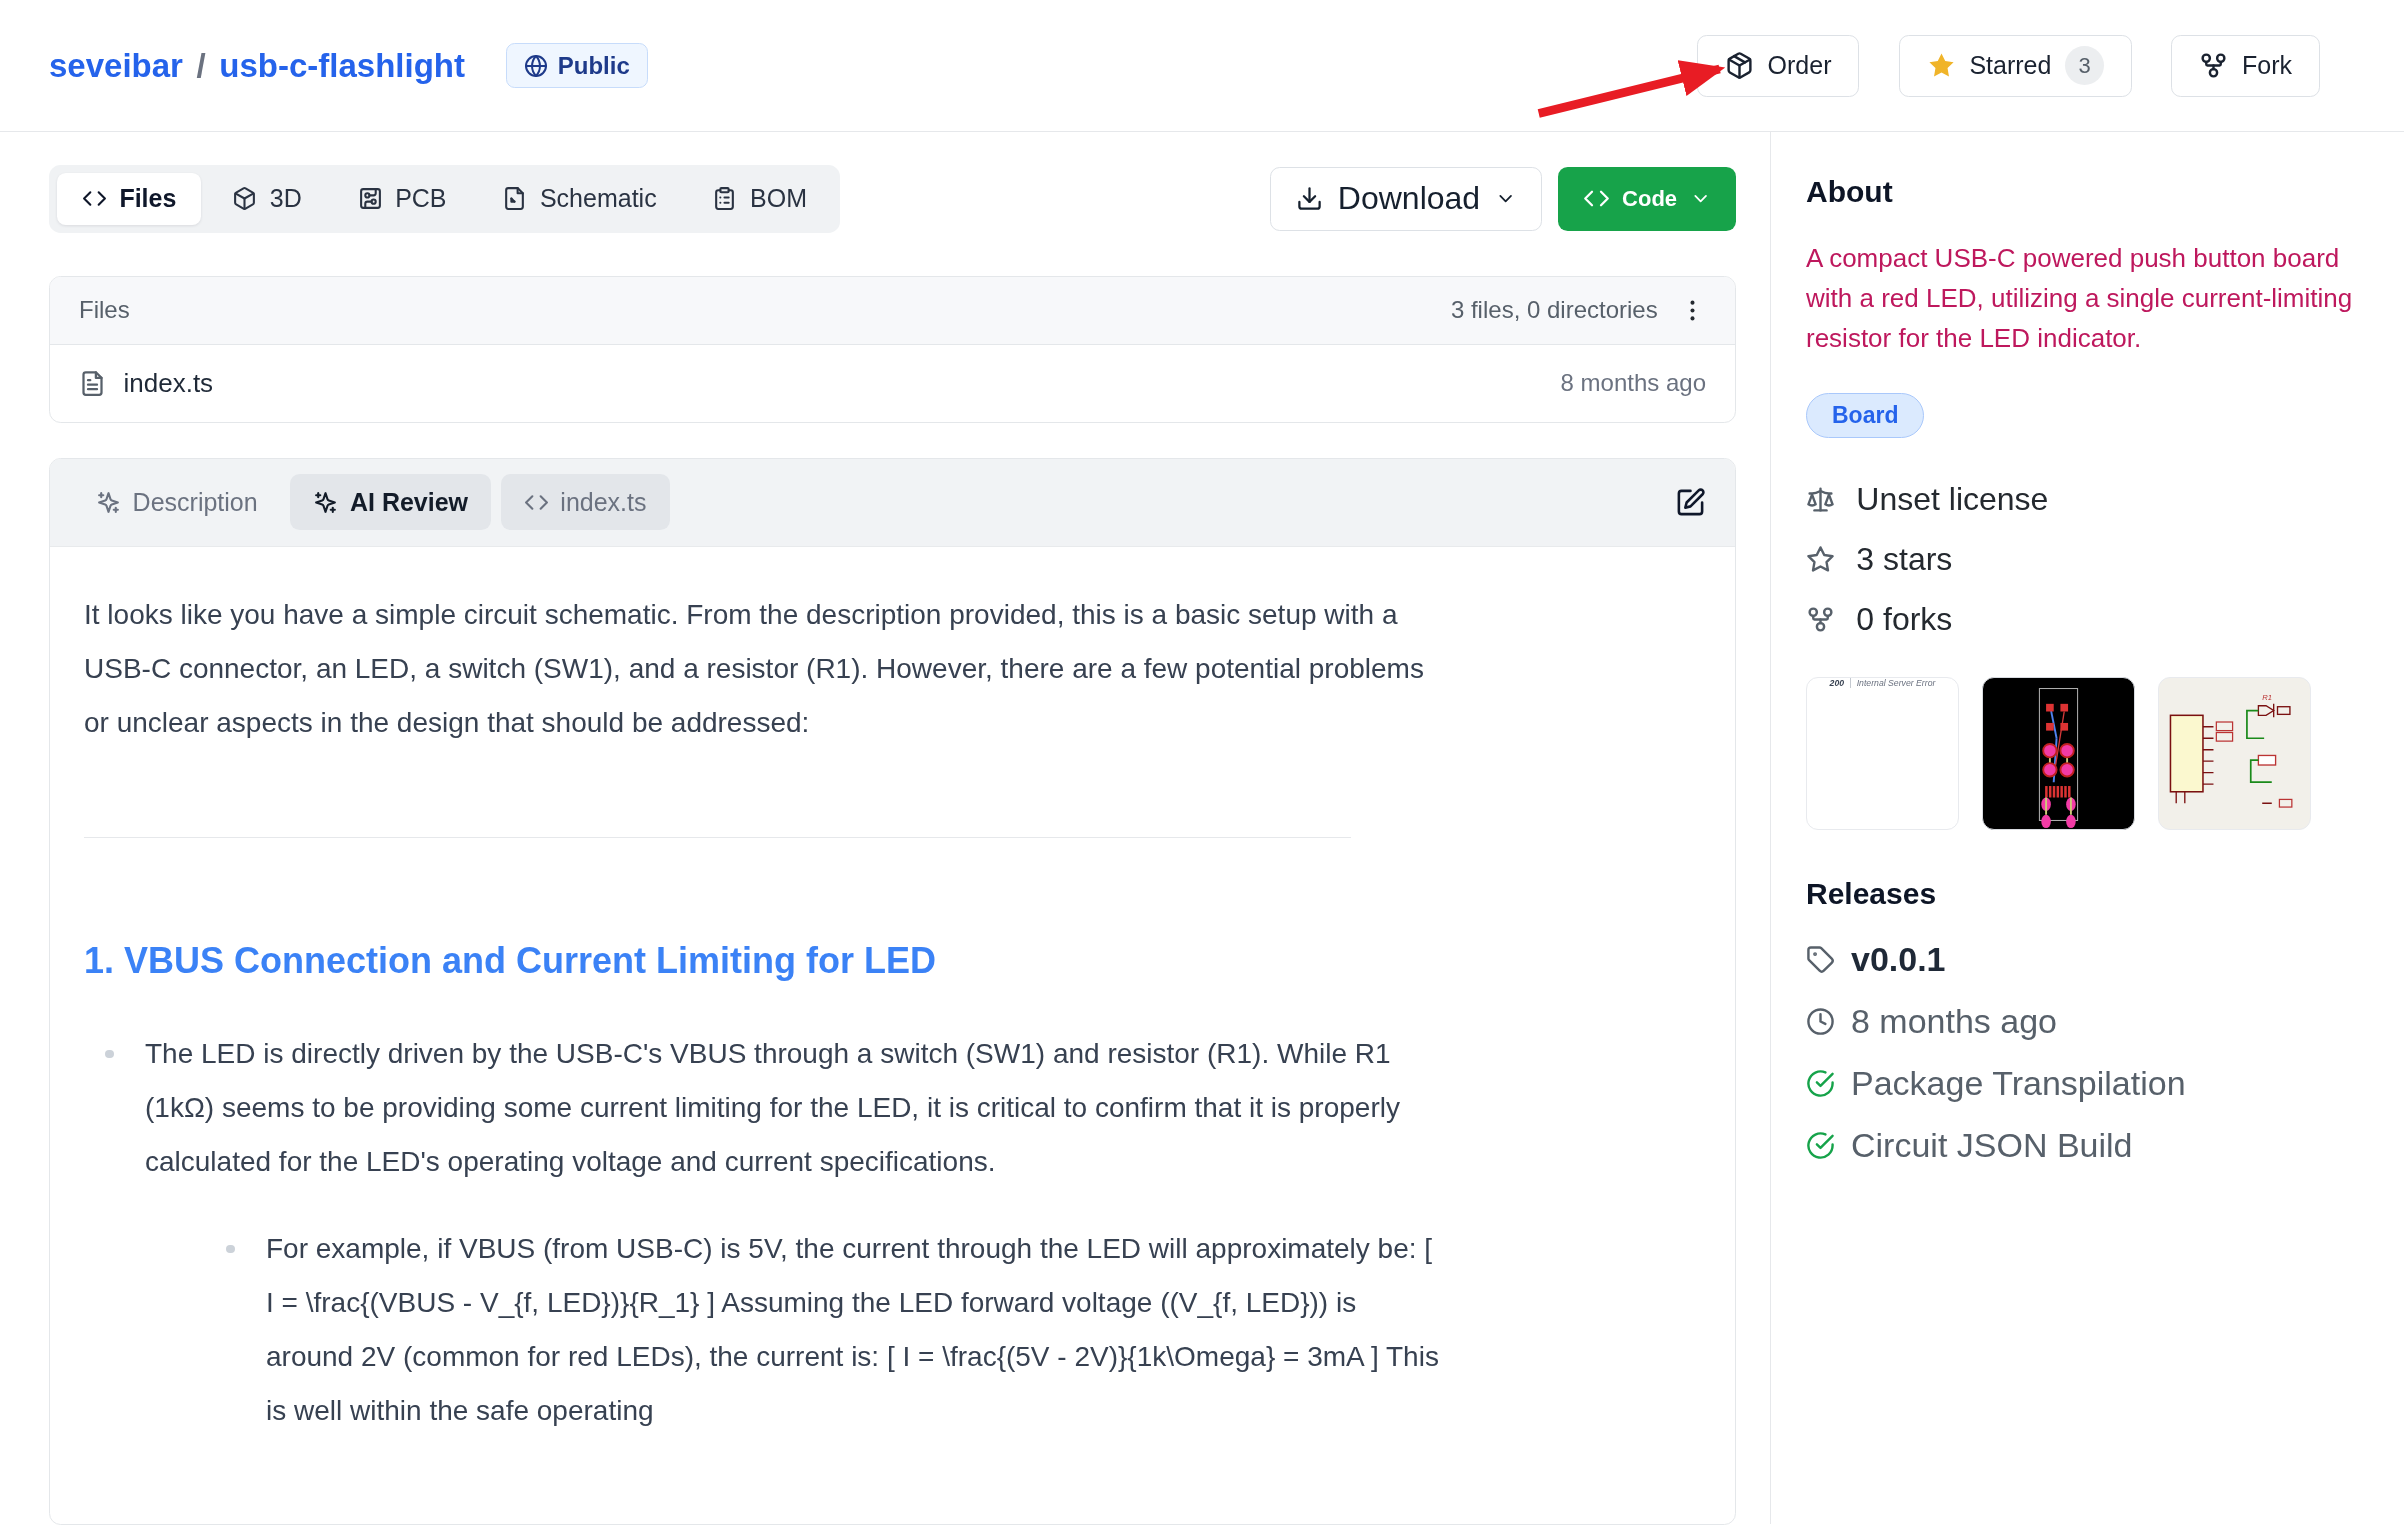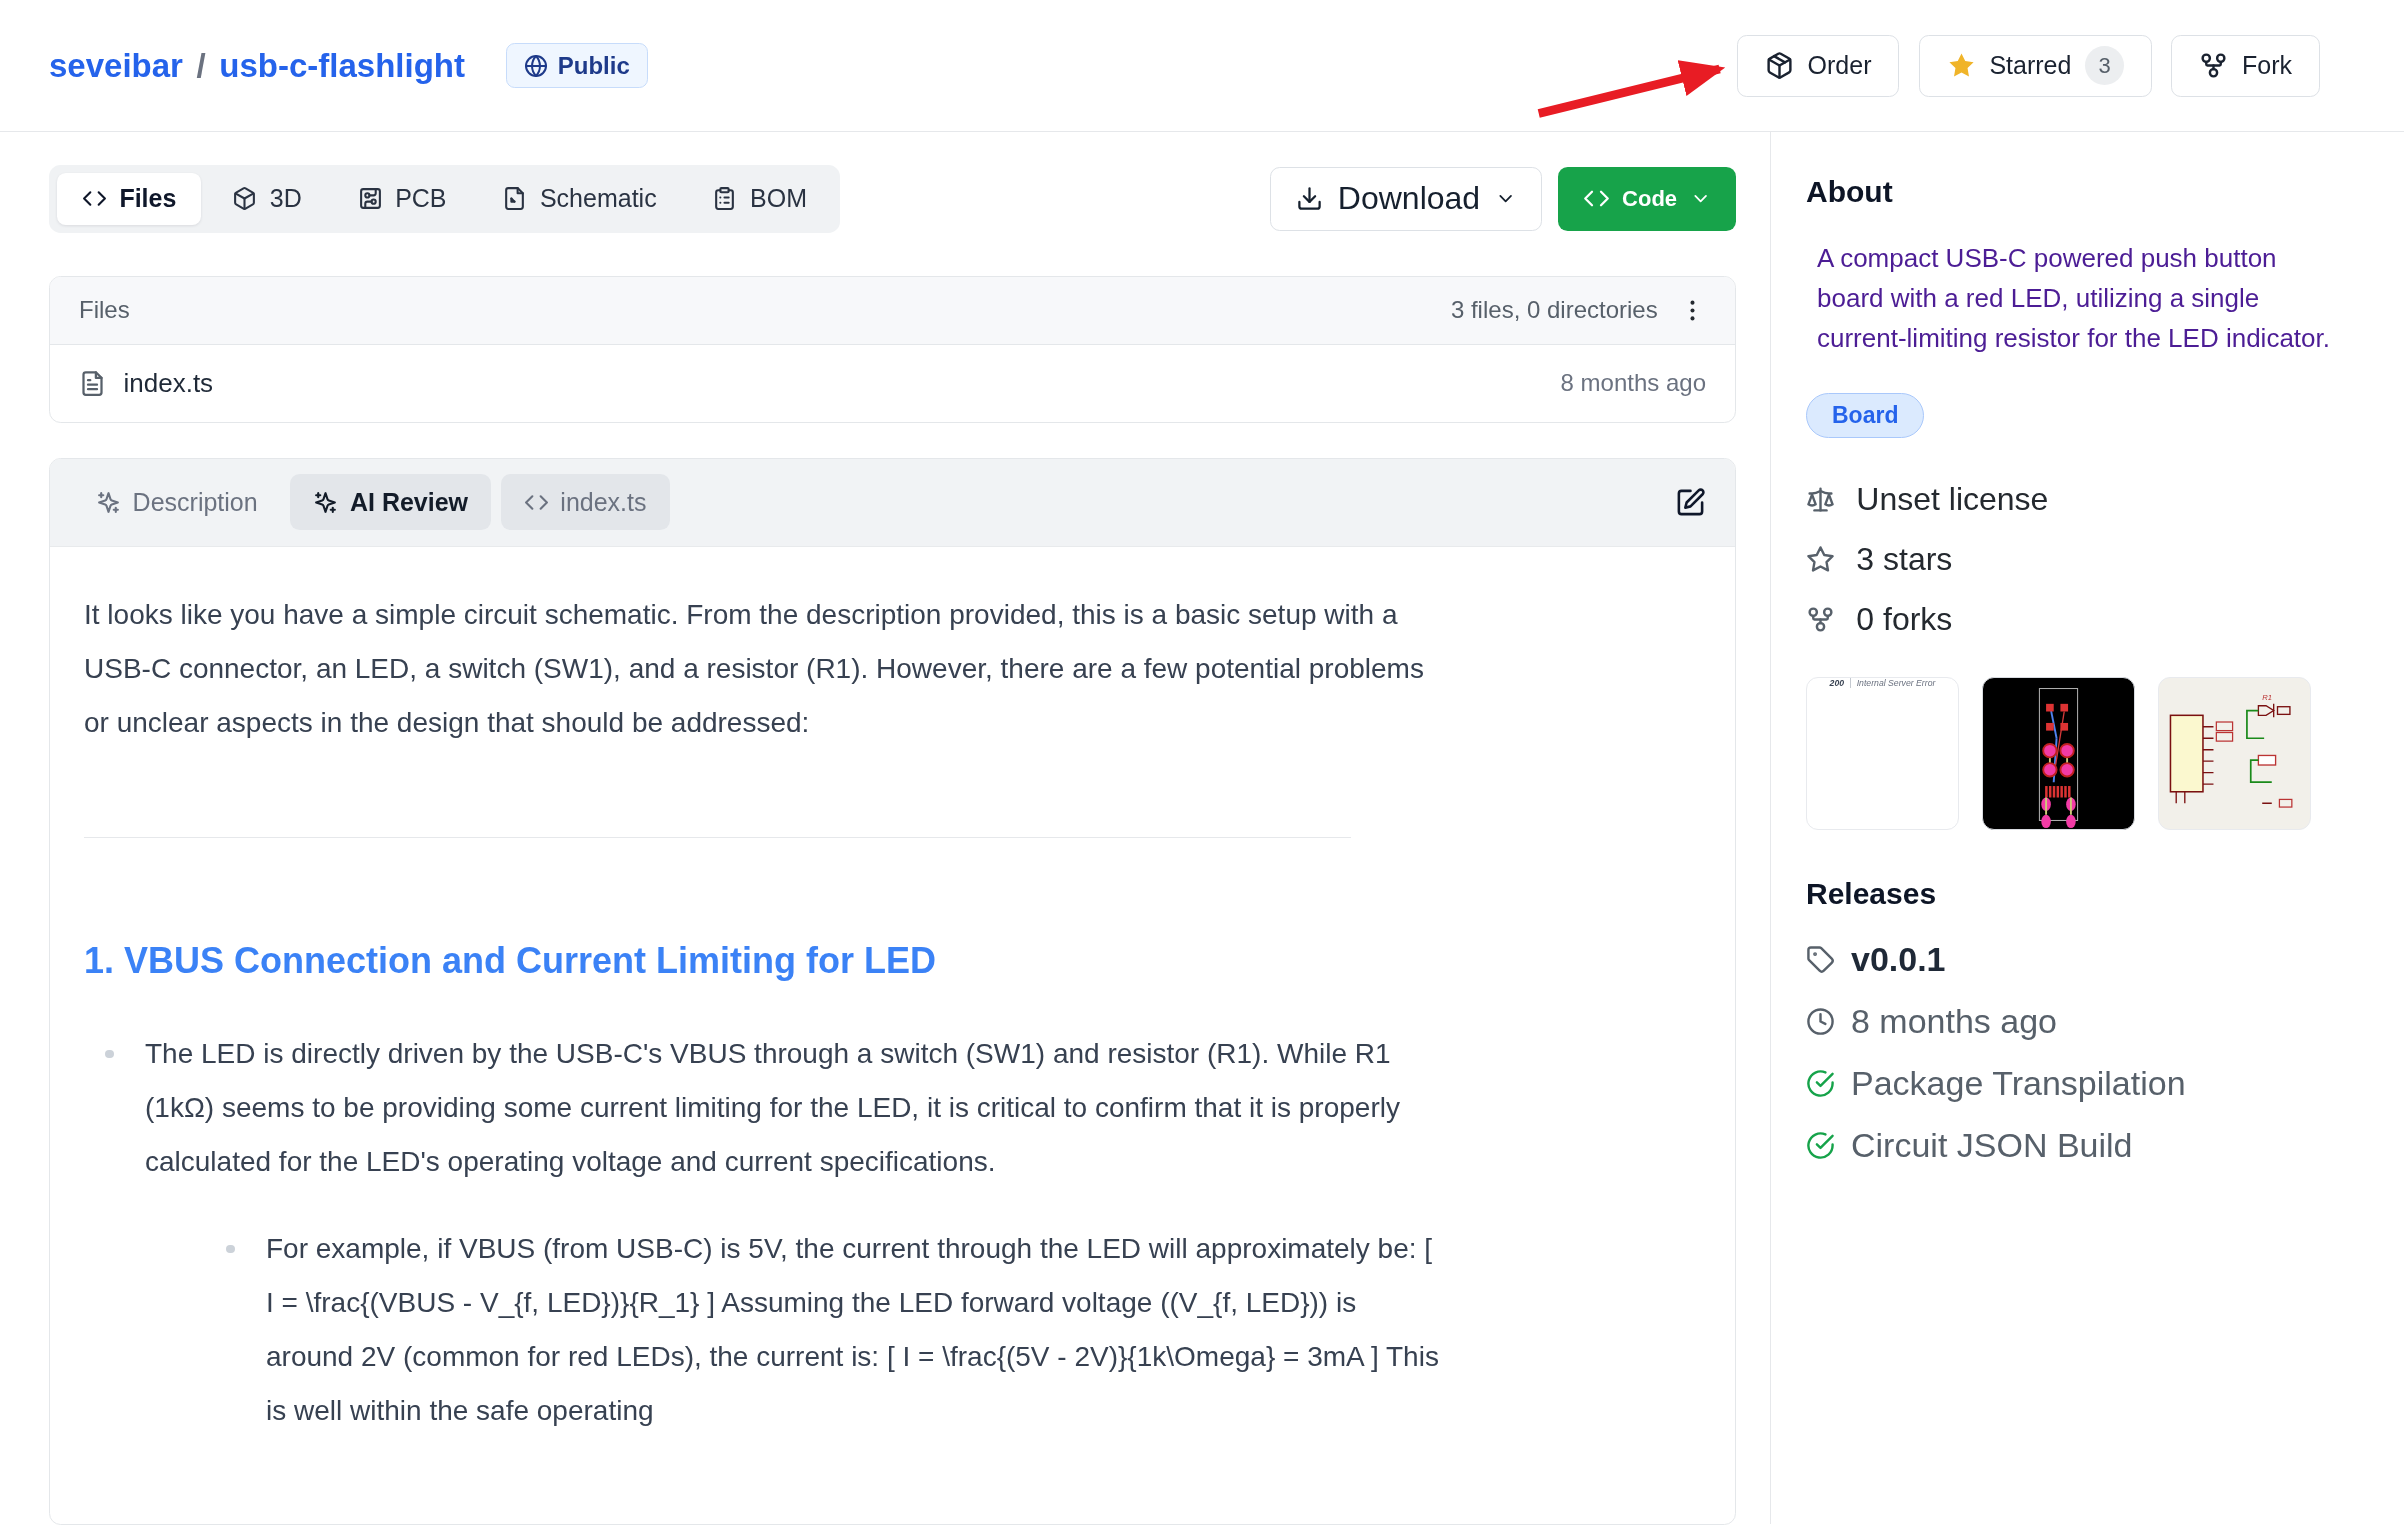--- a/index.html
+++ b/index.html
@@ -17,21 +17,21 @@
   .repo-title { display:flex; align-items:center; gap:13.6px; font-size:33px; font-weight:700; }
   .repo-link { color:#2563eb; cursor:pointer; }
   .repo-sep { color:#6b7280; font-weight:600; }
   .public-badge { margin-left:27px; display:inline-flex; align-items:center; gap:9.7px;
     background:#eff6ff; border:1.9px solid #c7dcfb; border-radius:8.7px; padding:7.8px 17.5px;
     font-size:24px; font-weight:600; color:#1e3a8a; }
   .public-badge .ic { width:24px; height:24px; }
   .topbar-actions { margin-left:auto; display:flex; gap:19.4px; }
   .hbtn { height:62px; display:inline-flex; align-items:center; gap:13.6px; padding:0 27px;
     background:#fff; border:1.9px solid #dde1e6; border-radius:9.7px; font-size:25px; font-weight:500;
-    color:#1a2230; cursor:pointer; font-family:inherit; }
+    color:#1a2230; cursor:pointer; font-family:inherit;margin-left:20px; }
   .star-ic { color:#f0b429; }
   .count-pill { background:#eceef0; border-radius:969px; min-width:39px; height:39px;
     display:inline-flex; align-items:center; justify-content:center; font-size:22px; color:#57606a; padding:0 9.7px; }
   .red-arrow { position:absolute; left:1512px; top:37px; width:245px; height:89px; overflow:visible; pointer-events:none; }
 
   
   .layout { display:flex; height:1392px; }
   .main-col { width:1771px; flex:none; border-right:1.9px solid #e6e8eb; padding:33px 34px 0 49px; }
   .sidebar { flex:1; padding:43px 45px 0 35px; }
 
@@ -78,21 +78,21 @@
   ul.l1 { list-style:none; margin:45px 0 0; padding:0; }
   ul.l1 > li { position:relative; padding-left:61px; }
   ul.l1 li::before { content:''; position:absolute; left:21.3px; top:23px; width:8.7px; height:8.7px;
     border-radius:50%; background:#ccd2d9; }
   ul.l2 { list-style:none; margin:33px 0 0; padding:0 0 0 60px; }
   ul.l2 > li { position:relative; padding-left:61px; }
   ul.l2 li::before { left:21.3px; }
 
   
   .about-title, .releases-title { font-size:30px; font-weight:700; color:#0d1526; margin:0 0 29px; }
-  .about-text { font-size:26px; line-height:40px; color:#4c1d95; margin:0 11px 35px; }
+  .about-text { font-size:26px; line-height:40px; color:#be185d; margin:0 0 35px; }
   .board-pill { display:inline-block; background:#dbeafe; border:1.9px solid #a9c8fb; color:#2563eb;
     font-weight:700; font-size:23px; padding:7.8px 25px; border-radius:969px; margin-bottom:43px; cursor:pointer; }
   .meta-row { display:flex; align-items:center; gap:21.3px; font-size:32px; color:#24292f; margin-bottom:23px; }
   .meta-row .ic { width:29px; height:29px; color:#57606a; }
   .thumb-row { display:flex; gap:23px; margin:39px 0 47px; }
   .thumb { width:153px; height:153px; border-radius:12px; border:1.9px solid #e8eaee; overflow:hidden;
     background:#fff; display:flex; justify-content:center; cursor:pointer;font-style:italic; }
   .thumb.dark { background:#000; border-color:#d8dbe0; }
   .thumb.cream { background:#f2f0ea; }
   .thumb-err { font-size:8.7px; color:#6b7280; white-space:nowrap; }

